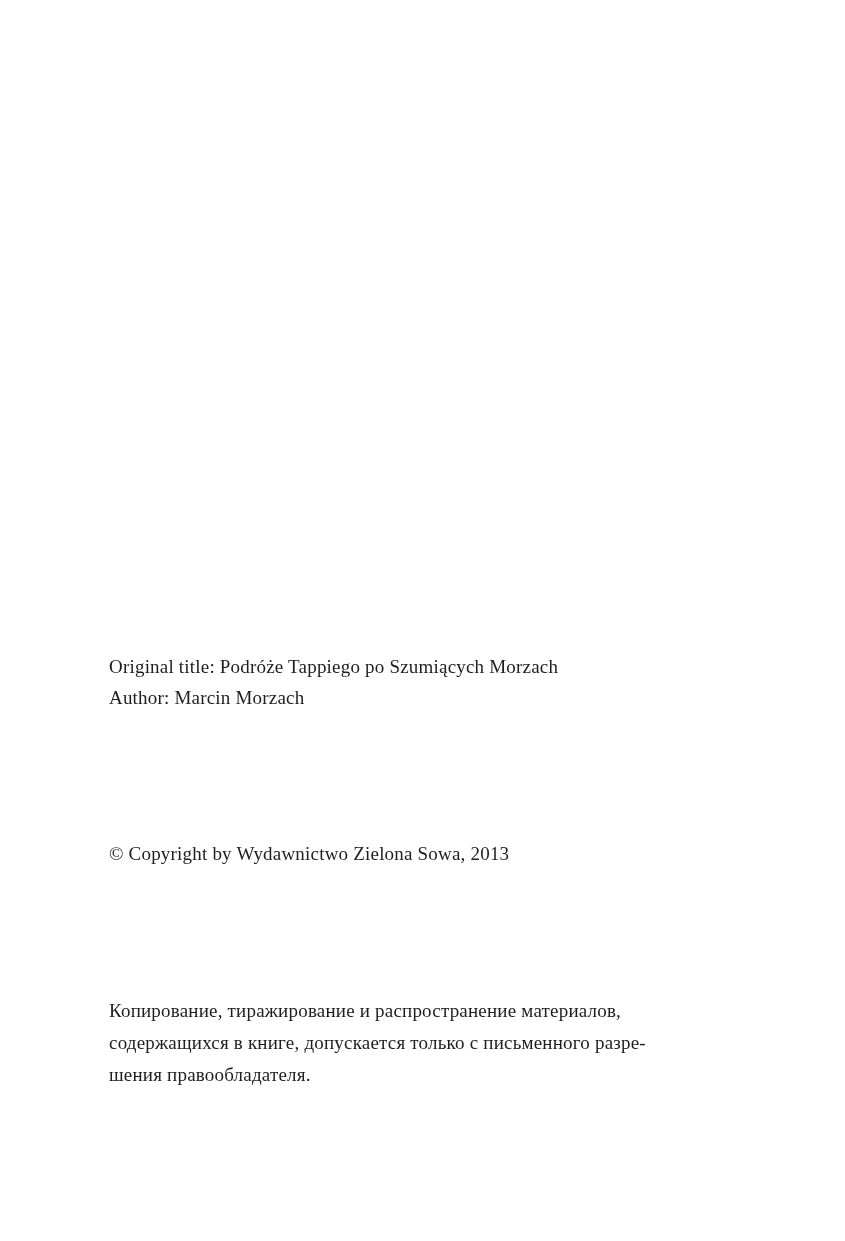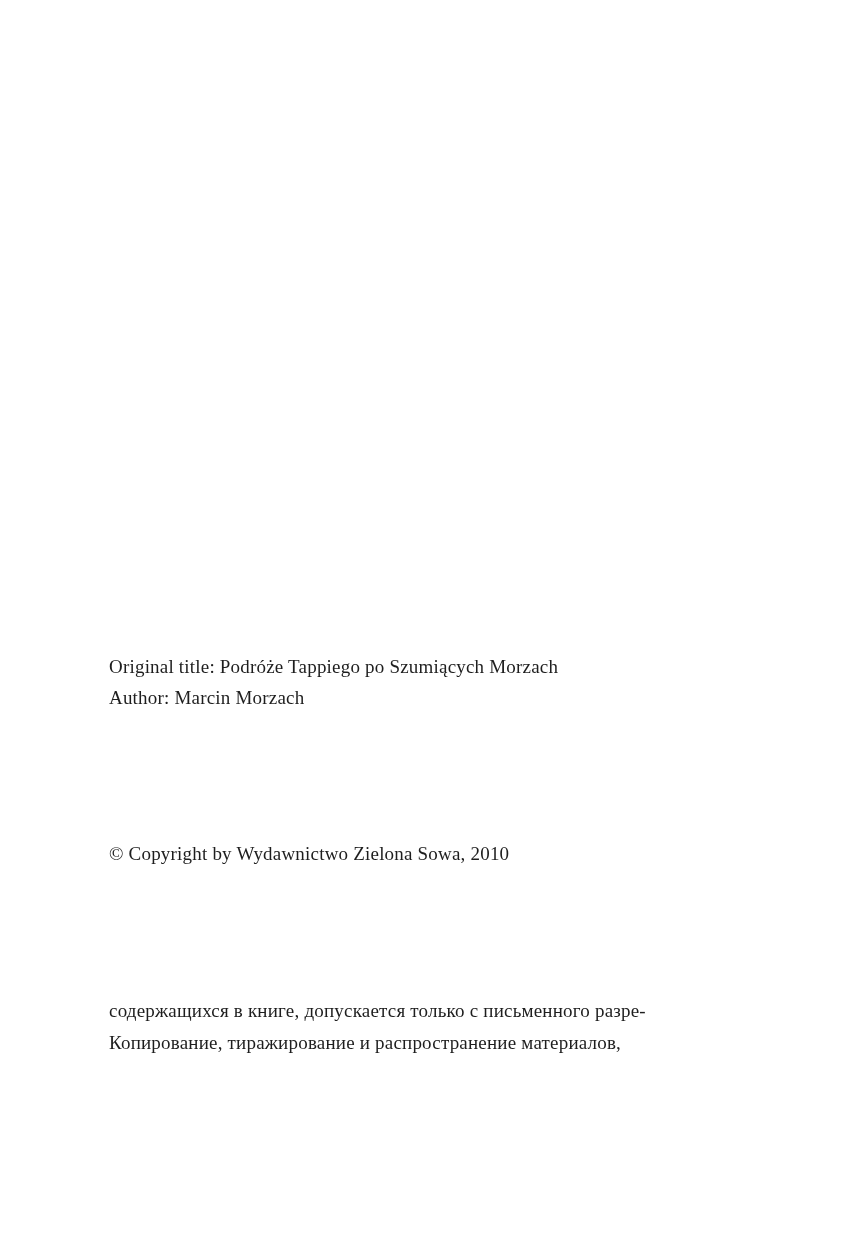--- a/index.html
+++ b/index.html
@@ -33,19 +33,20 @@
   </style>
 </head>
 <body>
 
 <div class="block" id="credits">
   <span class="line">Original title: Podróże Tappiego po Szumiących Morzach</span>
   <span class="line">Author: Marcin Morzach</span>
 </div>
 
 <div class="block" id="copyrights">
-  <span class="line">© Copyright by Wydawnictwo Zielona Sowa, 2010</span>
+  <span class="line">© Copyright by Wydawnictwo Zielona Sowa, 2013</span>
 </div>
 
 <div class="block" id="notice">
+  <span class="line">Копирование, тиражирование и распространение материалов,</span>
   <span class="line">содержащихся в книге, допускается только с письменного разре-</span>
-  <span class="line">Копирование, тиражирование и распространение материалов,</span>
+  <span class="line">шения правообладателя.</span>
 </div>
 
 </body></html>

